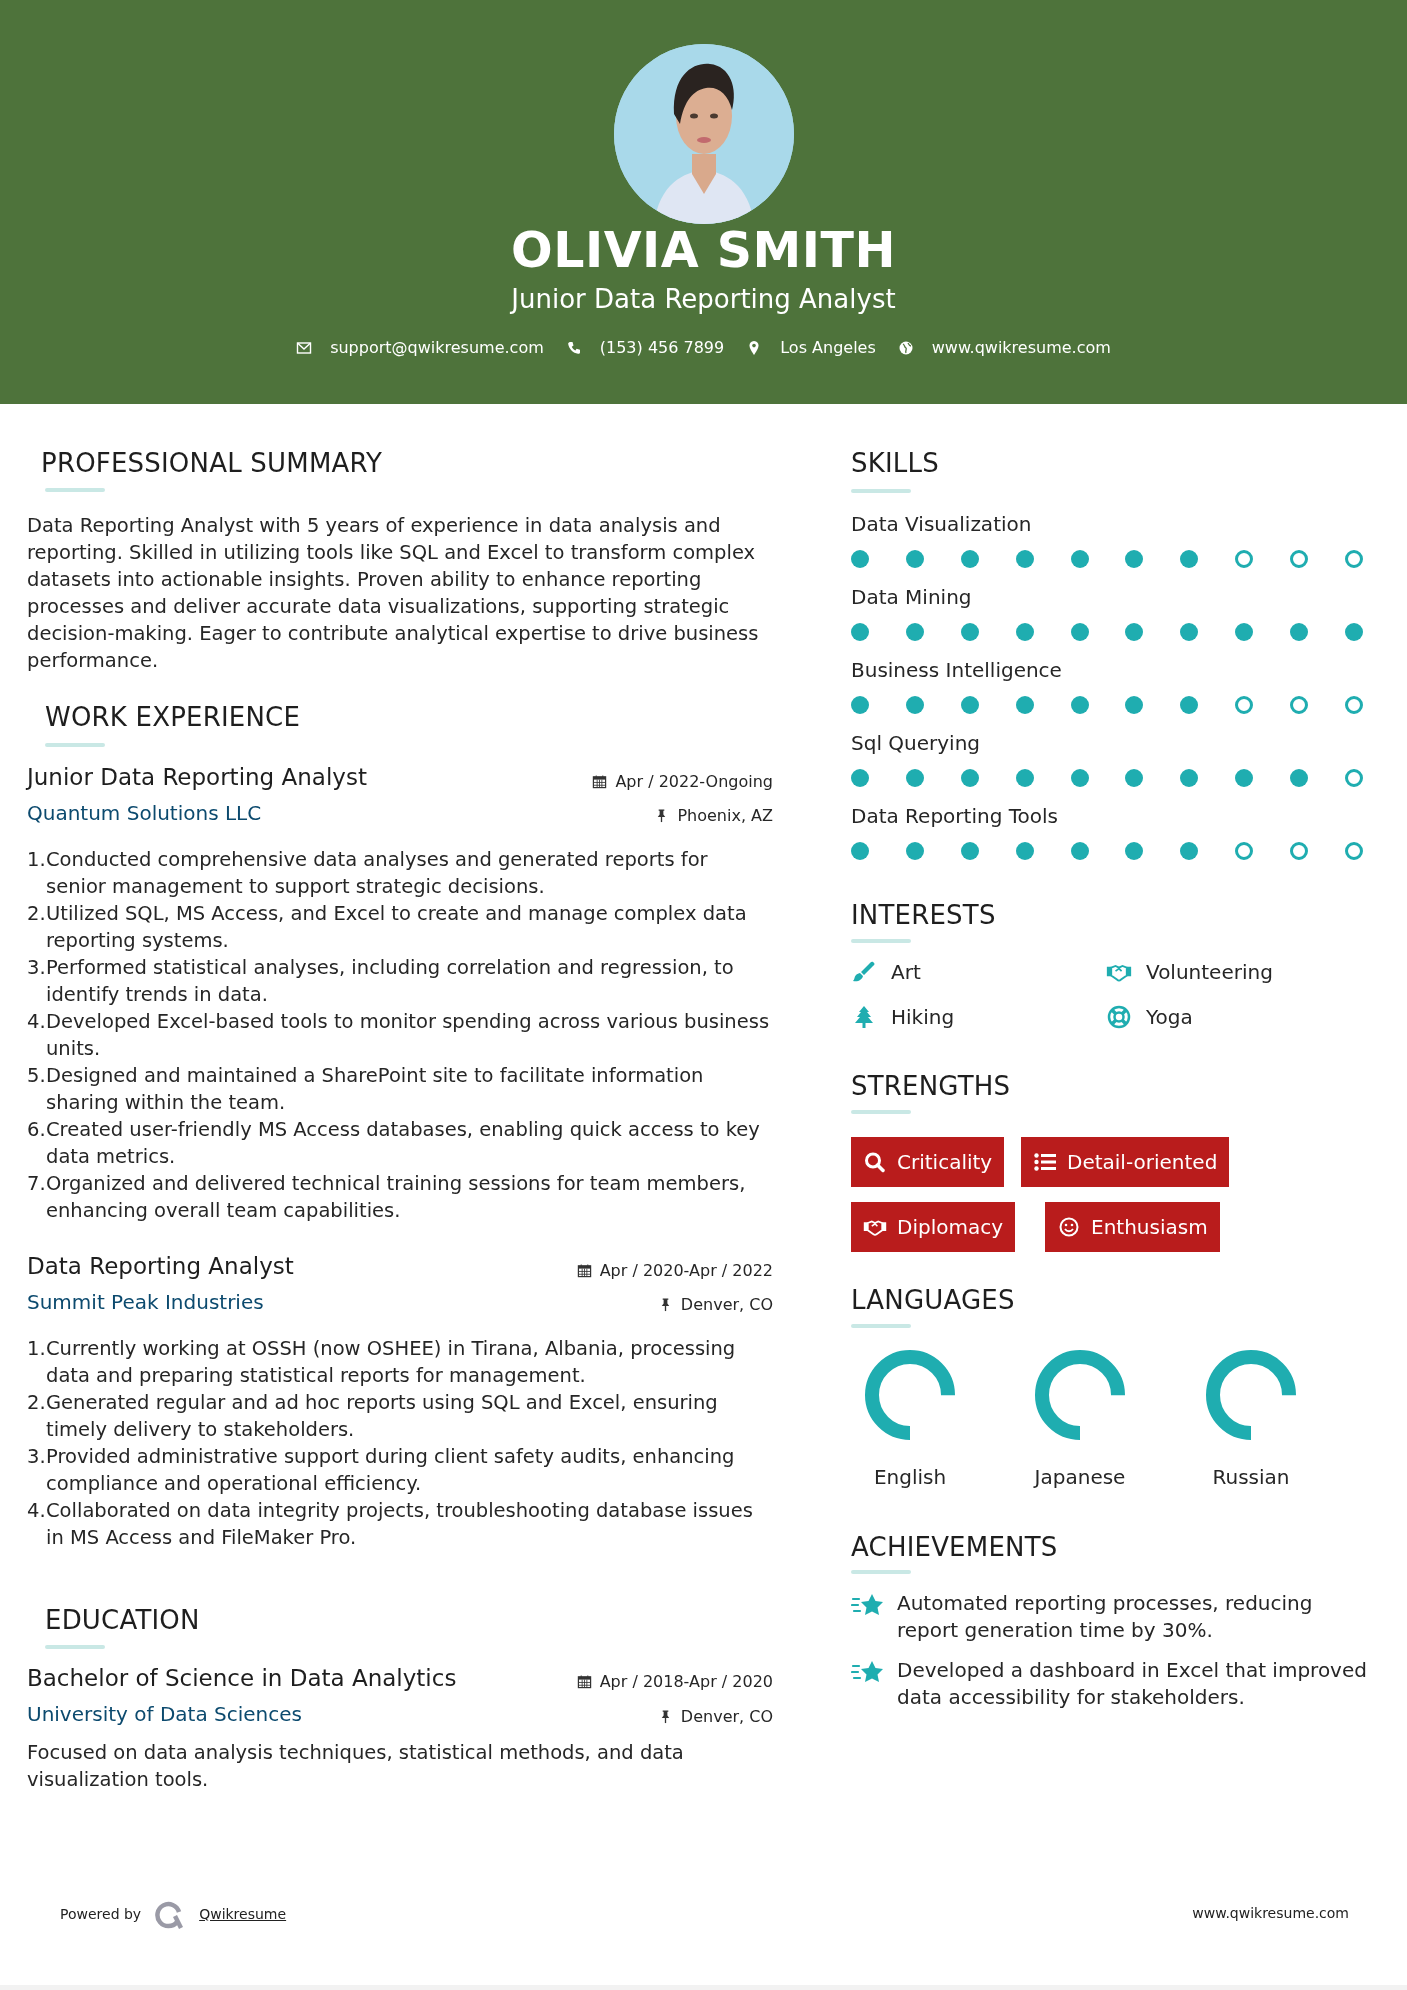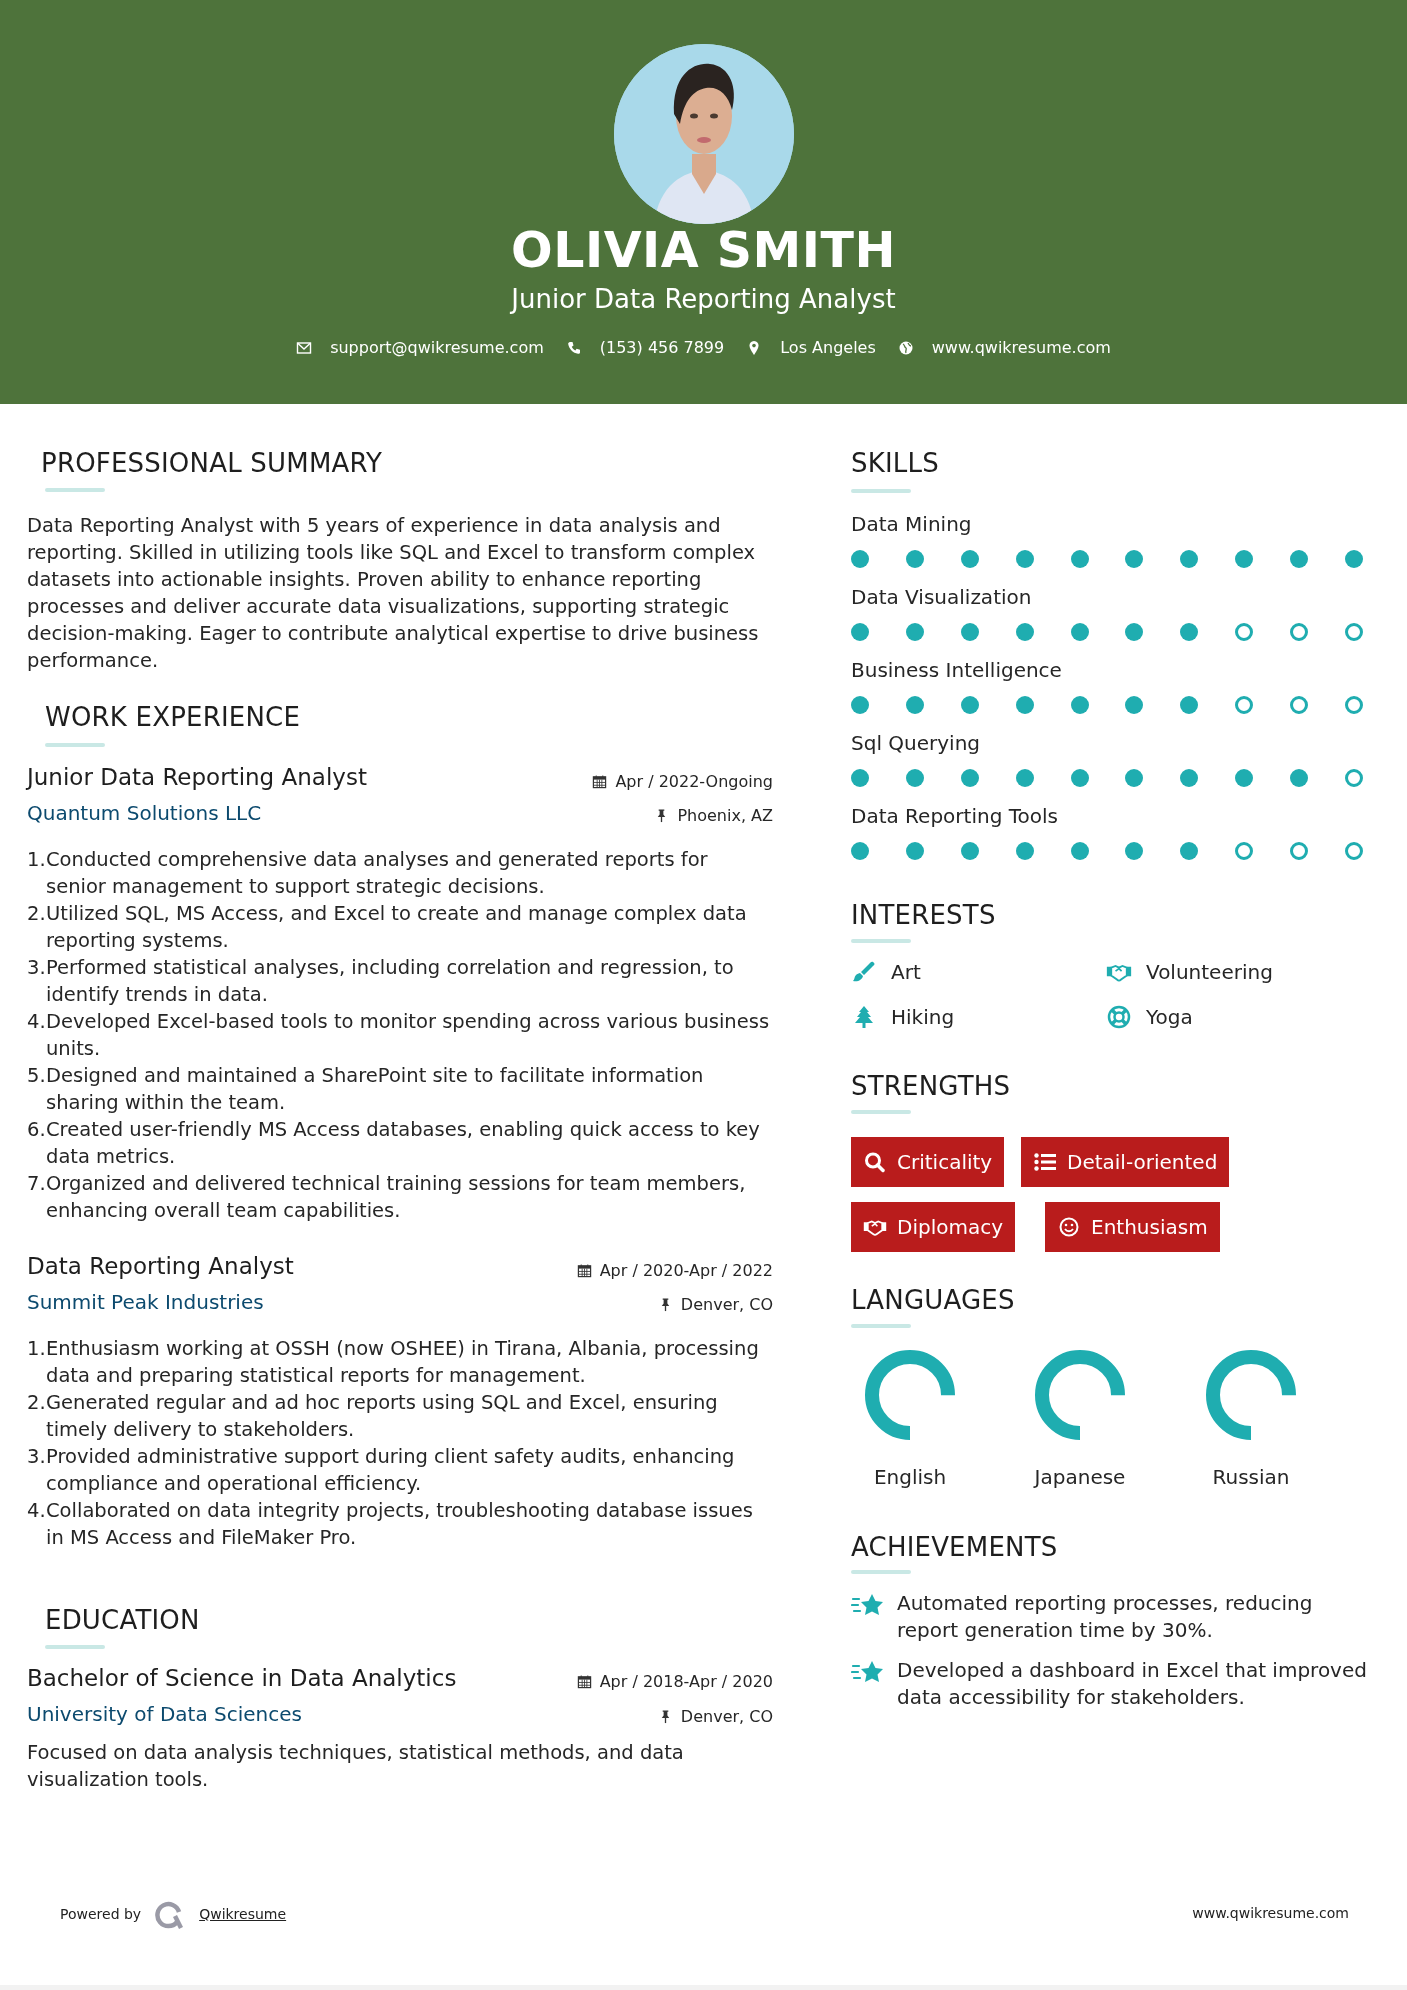--- a/index.html
+++ b/index.html
@@ -170,21 +170,21 @@
     <div class="company" style="position:absolute; left:0; top:37px;">Summit Peak Industries</div>
     <div class="meta" style="position:absolute; right:0; top:42px;">
       <svg viewBox="0 0 16 16">
           <path d="M5 1.5 H11 V3 H10 V7 L12 9.5 H4 L6 7 V3 H5 Z" fill="#333"></path>
           <path d="M8 9.5 V15" stroke="#333" stroke-width="1.4"></path>
         </svg>
       <span>Denver, CO</span>
     </div>
   </div>
   <ol class="duties" style="margin-top:18px;">
-    <li><span class="num">1.</span><span>Enthusiasm working at OSSH (now OSHEE) in Tirana, Albania, processing data and preparing statistical reports for management.</span></li>
+    <li><span class="num">1.</span><span>Currently working at OSSH (now OSHEE) in Tirana, Albania, processing data and preparing statistical reports for management.</span></li>
     <li><span class="num">2.</span><span>Generated regular and ad hoc reports using SQL and Excel, ensuring timely delivery to stakeholders.</span></li>
     <li><span class="num">3.</span><span>Provided administrative support during client safety audits, enhancing compliance and operational efficiency.</span></li>
     <li><span class="num">4.</span><span>Collaborated on data integrity projects, troubleshooting database issues in MS Access and FileMaker Pro.</span></li>
   </ol>
 </div>
 
 <div class="sec-h" style="left:45px; top:1605px;">EDUCATION</div>
 <div class="sec-bar" style="left:45px; top:1645px;"></div>
 <div class="left" style="top:1665px;">
   <div style="position:relative; height:64px;">
@@ -206,47 +206,47 @@
       <span>Denver, CO</span>
     </div>
   </div>
   <div class="body-text" style="margin-top:10px;">Focused on data analysis techniques, statistical methods, and data visualization tools.</div>
 </div>
 
 <div class="sec-h" style="left:851px; top:448px;">SKILLS</div>
 <div class="sec-bar" style="left:851px; top:489px;"></div>
 <div class="right" style="top:512px;">
   <div style="height:73px;">
+    <div class="skill-name">Data Visualization</div>
+    <div class="dots">
+        <span class="dot"></span>
+        <span class="dot"></span>
+        <span class="dot"></span>
+        <span class="dot"></span>
+        <span class="dot"></span>
+        <span class="dot"></span>
+        <span class="dot"></span>
+        <span class="dot empty"></span>
+        <span class="dot empty"></span>
+        <span class="dot empty"></span>
+      </div>
+  </div>
+  <div style="height:73px;">
     <div class="skill-name">Data Mining</div>
     <div class="dots">
         <span class="dot"></span>
         <span class="dot"></span>
         <span class="dot"></span>
         <span class="dot"></span>
         <span class="dot"></span>
         <span class="dot"></span>
         <span class="dot"></span>
         <span class="dot"></span>
         <span class="dot"></span>
         <span class="dot"></span>
-      </div>
-  </div>
-  <div style="height:73px;">
-    <div class="skill-name">Data Visualization</div>
-    <div class="dots">
-        <span class="dot"></span>
-        <span class="dot"></span>
-        <span class="dot"></span>
-        <span class="dot"></span>
-        <span class="dot"></span>
-        <span class="dot"></span>
-        <span class="dot"></span>
-        <span class="dot empty"></span>
-        <span class="dot empty"></span>
-        <span class="dot empty"></span>
       </div>
   </div>
   <div style="height:73px;">
     <div class="skill-name">Business Intelligence</div>
     <div class="dots">
         <span class="dot"></span>
         <span class="dot"></span>
         <span class="dot"></span>
         <span class="dot"></span>
         <span class="dot"></span>

